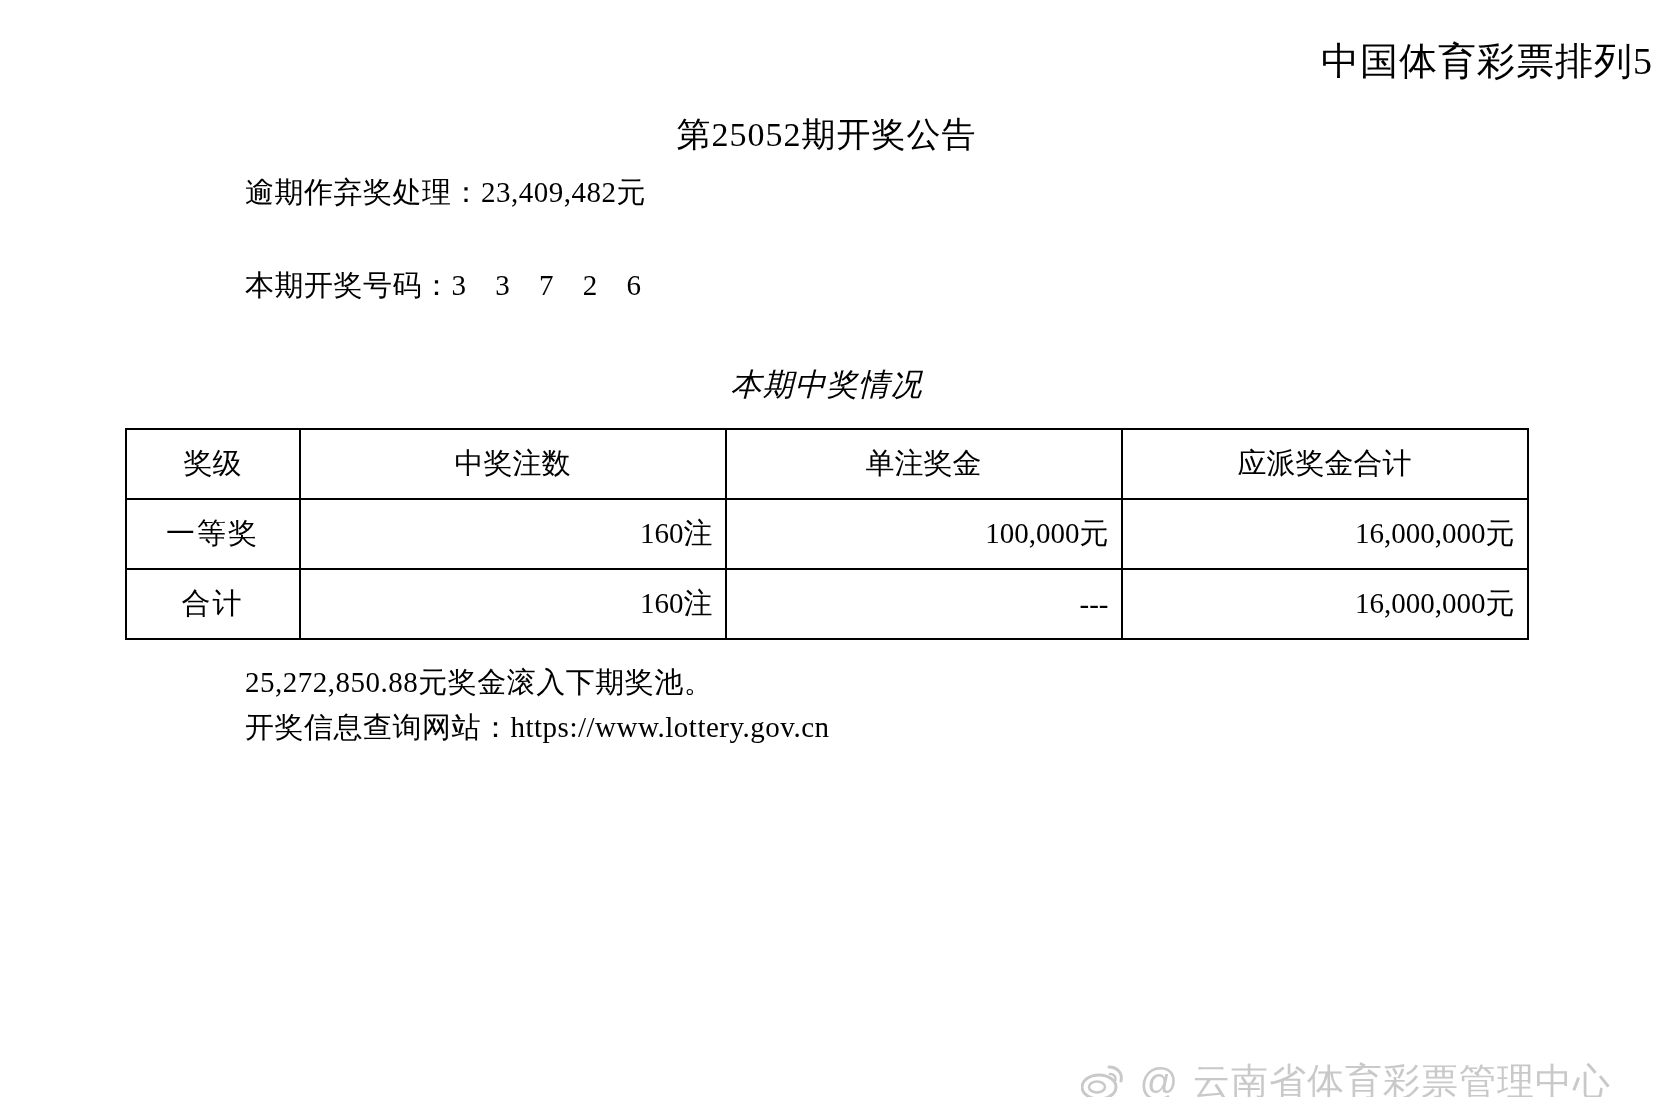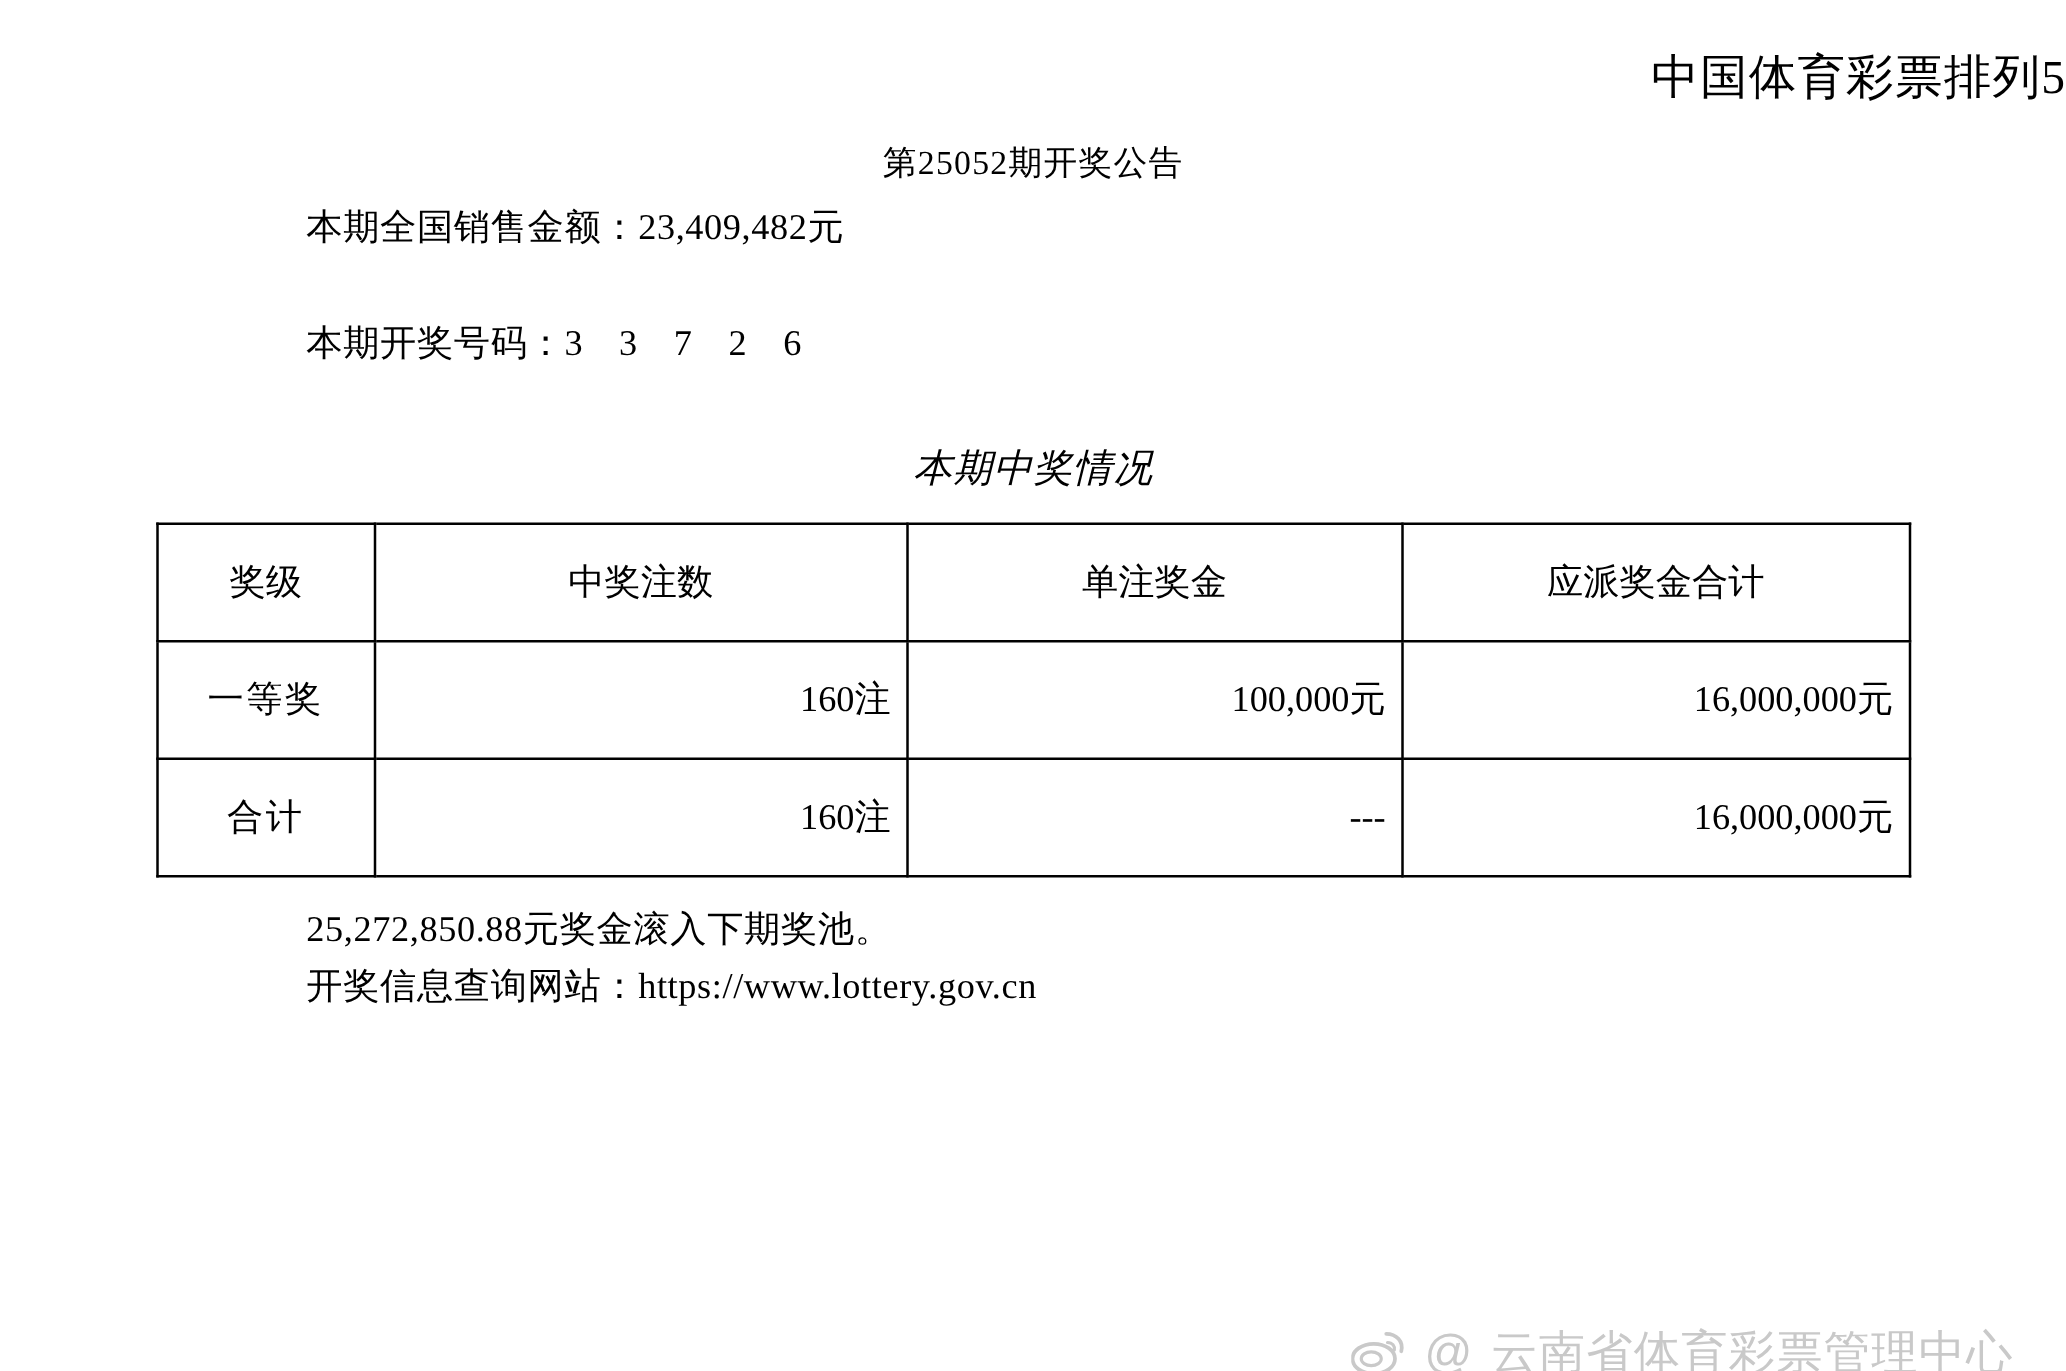--- a/index.html
+++ b/index.html
@@ -23,21 +23,21 @@
   }
   .title {
     text-align: right;
     font-size: 38px;
     letter-spacing: 1px;
     margin-top: 36px;
     font-weight: normal;
   }
   .subtitle {
     text-align: center;
-    font-size: 27px;
+    font-size: 34px;
     margin-top: 20px;
     letter-spacing: 1px;
     font-weight: normal;
   }
   .body-block {
     margin-left: 245px;
     margin-right: 245px;
   }
   .line {
     font-size: 29px;
@@ -62,21 +62,21 @@
     border-collapse: collapse;
     margin: 22px auto 0 auto;
     width: 1340px;
     table-layout: fixed;
   }
   table.prize td, table.prize th {
     border: 2px solid #000000;
     font-weight: normal;
     font-size: 29px;
     height: 52px;
-    padding: 20px 12px;
+    padding: 8px 12px;
   }
   table.prize thead th {
     text-align: center;
   }
   .col-grade { width: 148px; }
   .col-count { width: 400px; }
   .col-single { width: 370px; }
   .col-total { width: 380px; }
   td.grade-cell {
     text-align: center;
@@ -116,21 +116,21 @@
 </style>
 </head>
 <body>
 
 <div class="page">
 
   <h1 class="title">中国体育彩票排列5</h1>
   <div class="subtitle">第25052期开奖公告</div>
 
   <div class="body-block">
-    <div class="line gap-top-2">本期全国销售金额：23,409,482元</div>
+    <div class="line gap-top-2">逾期作弃奖处理：23,409,482元</div>
     <div class="line gap-top-3">
       <span>本期开奖号码：</span><span class="numbers">3 3 7 2 6</span>
     </div>
   </div>
 
   <div class="section-heading">本期中奖情况</div>
 
   <table class="prize">
     <thead>
       <tr>

